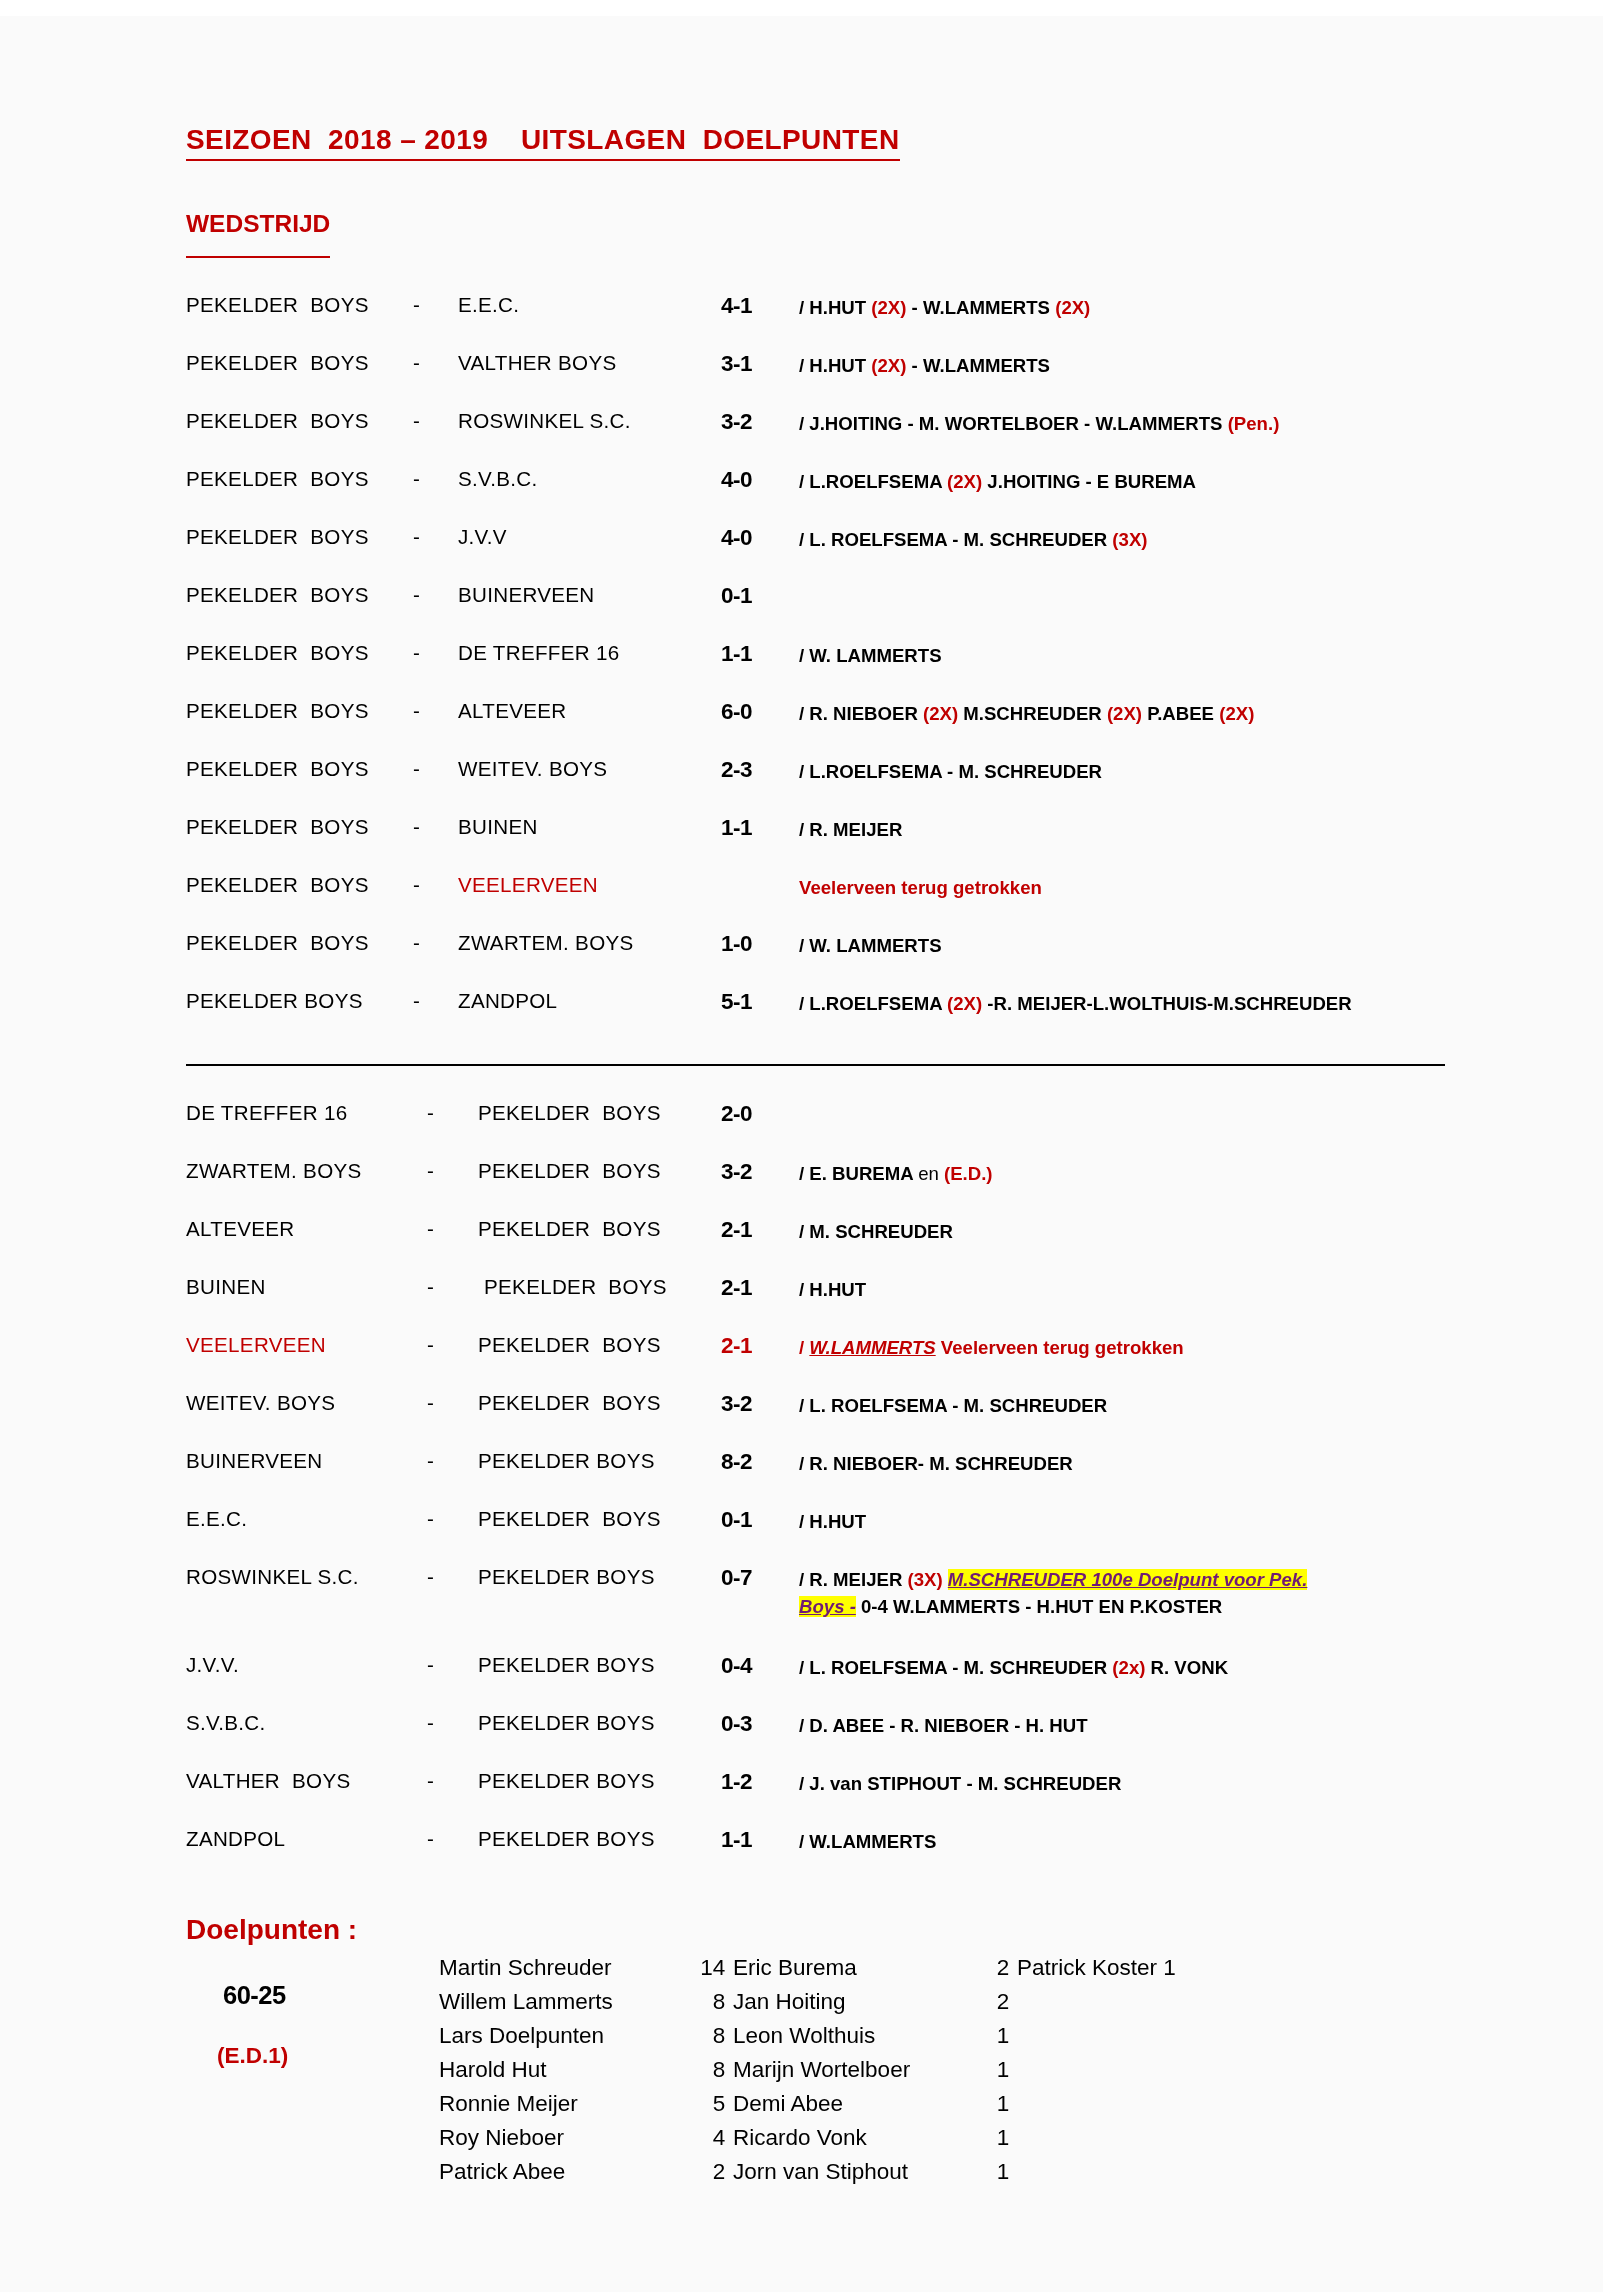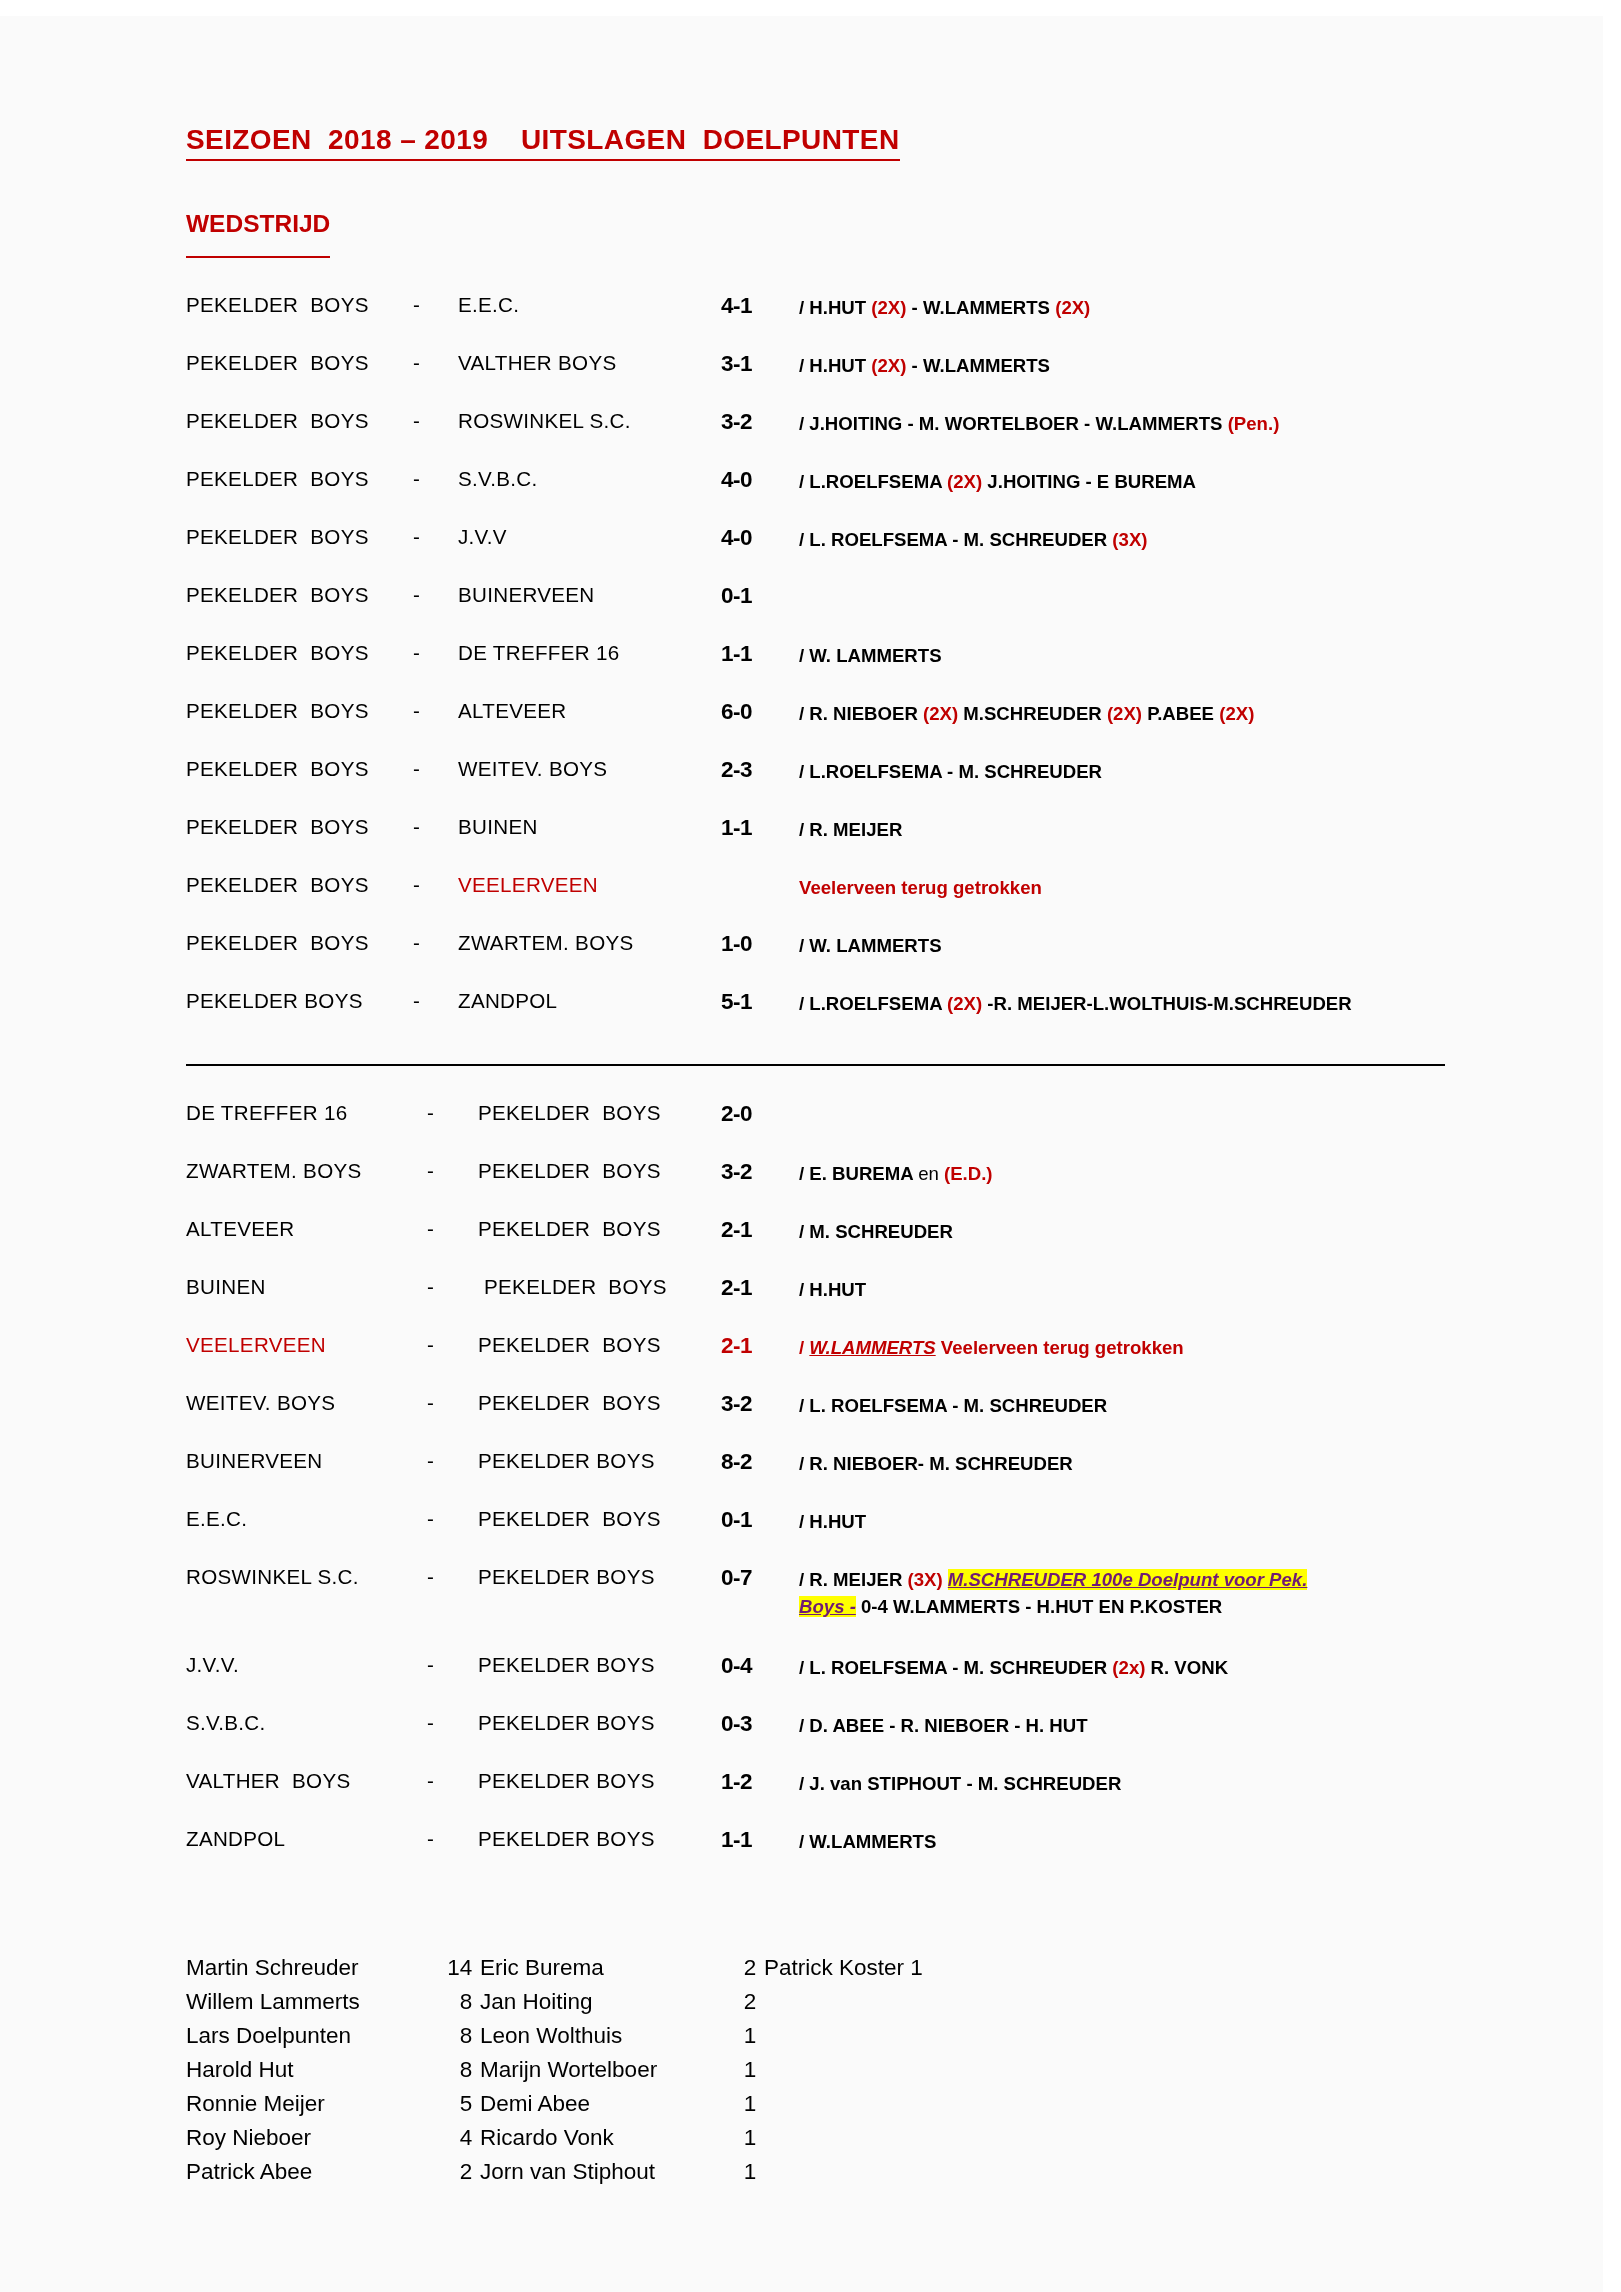--- a/index.html
+++ b/index.html
@@ -378,20 +378,25 @@
         <div class="match-row">
           <div class="col-home">ZANDPOL</div>
           <div class="col-dash">-</div>
           <div class="col-away">PEKELDER BOYS</div>
           <div class="col-score">1-1</div>
           <div class="col-scorers"><span>/ W.LAMMERTS</span></div>
         </div>
       </div>
 
     <div class="summary">
+      <div class="summary-left">
+        <div class="summary-title">Doelpunten :</div>
+        <div class="summary-total">60-25</div>
+        <div class="summary-ed">(E.D.1)</div>
+      </div>
       <div class="scorer-cols">
         <div class="scorer-col c1" id="scorer-col-1">
             <div class="scorer-row"><span class="scorer-name">Martin Schreuder</span><span class="scorer-goals">14</span></div>
             <div class="scorer-row"><span class="scorer-name">Willem Lammerts</span><span class="scorer-goals">8</span></div>
             <div class="scorer-row"><span class="scorer-name">Lars Doelpunten</span><span class="scorer-goals">8</span></div>
             <div class="scorer-row"><span class="scorer-name">Harold Hut</span><span class="scorer-goals">8</span></div>
             <div class="scorer-row"><span class="scorer-name">Ronnie Meijer</span><span class="scorer-goals">5</span></div>
             <div class="scorer-row"><span class="scorer-name">Roy Nieboer</span><span class="scorer-goals">4</span></div>
             <div class="scorer-row"><span class="scorer-name">Patrick Abee</span><span class="scorer-goals">2</span></div>
           </div>

